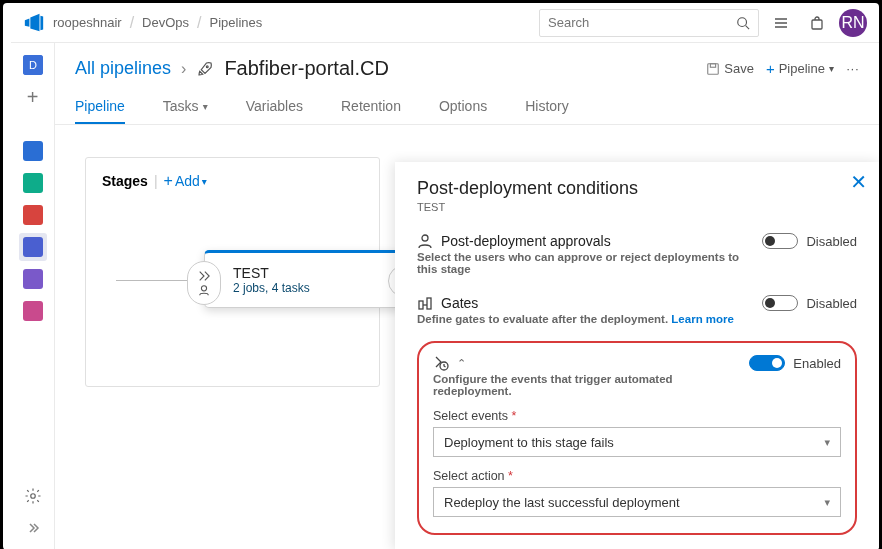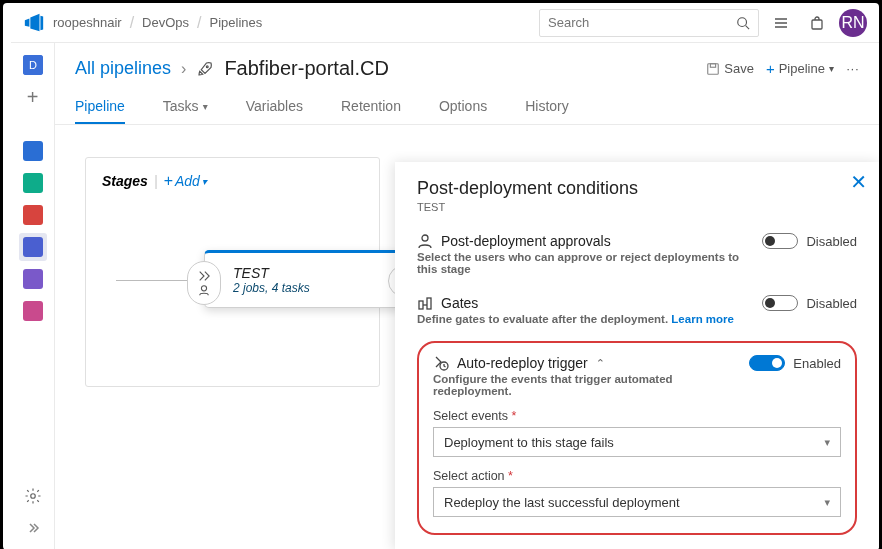--- a/index.html
+++ b/index.html
@@ -37,21 +37,21 @@
 .title-text { font-size: 20px; color: #222; }
 .title-actions { margin-left: auto; display: flex; align-items: center; gap: 12px; color: #555; font-size: 13px; }
 .action-btn { display: flex; align-items: center; gap: 4px; cursor: pointer; }
 
 .tabs { display: flex; gap: 38px; padding: 4px 20px 0; border-bottom: 1px solid #eaeaea; }
 .tab { font-size: 14px; color: #737373; padding: 8px 0; cursor: pointer; border-bottom: 2px solid transparent; display: flex; align-items: center; gap: 4px; }
 .tab.active { color: #0078d4; border-bottom-color: #0078d4; }
 .chev-down { font-size: 10px; }
 
 .canvas { flex: 1; position: relative; padding: 32px 30px; background: #fff; }
-.stages-box { border: 1px solid #e0e0e0; border-radius: 3px; padding: 14px 16px; width: 295px; position: relative; height: 230px; font-style: italic; }
+.stages-box { border: 1px solid #e0e0e0; border-radius: 3px; padding: 14px 16px; width: 295px; position: relative; height: 230px; }
 .stages-header { display: flex; align-items: center; gap: 6px; font-size: 14px; }
 .stages-header .lbl { font-weight: 600; }
 .add-link { color: #0078d4; display: flex; align-items: center; gap: 2px; cursor: pointer; }
 
 .stage-card { position: absolute; top: 92px; left: 118px; width: 200px; background: #fff; border: 1px solid #d0d0d0; border-radius: 5px; box-shadow: 0 3px 10px rgba(0,0,0,.15); display: flex; align-items: center; height: 58px; border-top: 3px solid #0078d4; }
 .stage-left-badges { position: absolute; left: -18px; top: 8px; background: #fff; border: 1px solid #ccc; border-radius: 18px; width: 34px; height: 44px; display: flex; flex-direction: column; align-items: center; justify-content: center; gap: 2px; }
 .stage-right-badge { position: absolute; right: -17px; top: 12px; background: #fff; border: 1px solid #ccc; border-radius: 50%; width: 32px; height: 32px; display: flex; align-items: center; justify-content: center; }
 .connector { position:absolute; left: 30px; top: 122px; width: 88px; height:1px; background:#bbb; }
 .stage-body { padding-left: 28px; }
 .stage-name { font-size: 14px; font-weight: 400; color: #222; }
@@ -300,21 +300,20 @@
           <div class="sec-row">
             <div class="sec-left">
               <div class="sec-head">
                 <span>
                   <svg width="16" height="16" viewBox="0 0 16 16" fill="none" stroke="#444" stroke-width="1.3">
                       <path d="M3 2l5 5-5 5"></path>
                       <circle cx="11" cy="11" r="4"></circle>
                       <path d="M11 9v2l1.5 1"></path>
                     </svg>
                 </span>
-                <span>Auto-redeploy trigger</span>
                 <span style="font-size:11px;color:#666">⌃</span>
               </div>
               <div class="sec-desc">Configure the events that trigger automated redeployment.</div>
             </div>
             <div class="toggle-wrap">
               <div class="toggle on">
                   <div class="knob"></div>
                 </div>
               <span>Enabled</span>
             </div>

